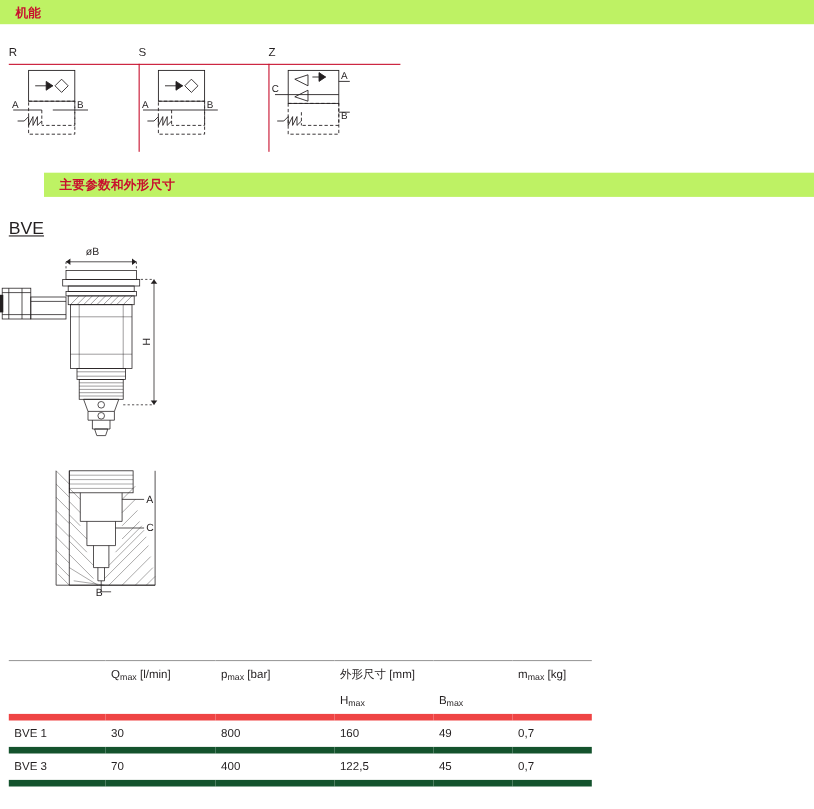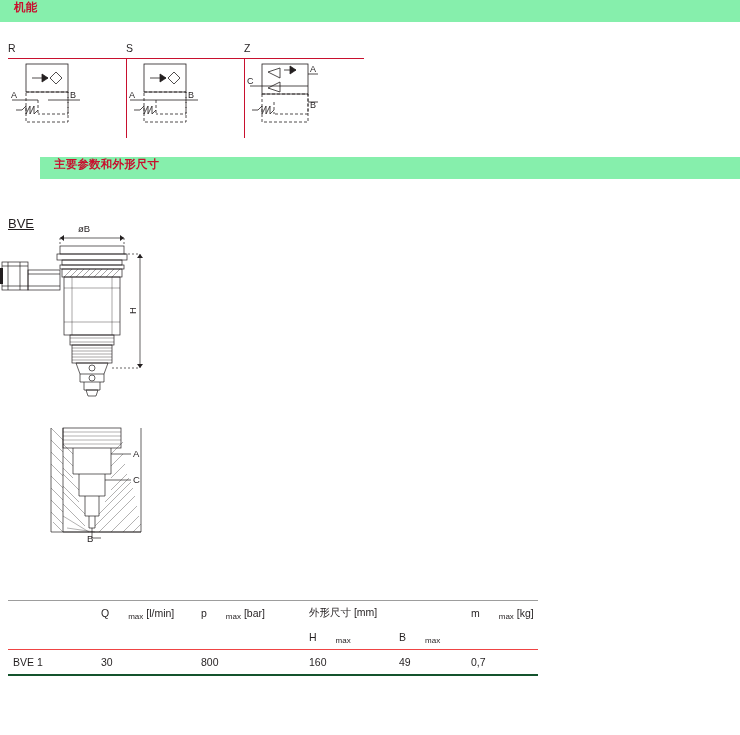--- a/index.html
+++ b/index.html
@@ -16,23 +16,23 @@
     color: #231f20;
     overflow: hidden;
   }
 
   
   .section-bar {
     position: absolute;
     left: 0;
     width: 740px;
     height: 22px;
-    background: #86efac;
+    background: #bef264;
     display: flex;
-    align-items: flex-start;
+    align-items: center;
   }
   .section-bar .title {
     margin-left: 14px;
     color: #c8102e;
     font-size: 11.5px;
     font-weight: bold;
     letter-spacing: 0.2px;
   }
 
   
@@ -86,38 +86,38 @@
     font-weight: normal;
     padding: 4px 0 4px 5px;
     height: 16px;
     vertical-align: middle;
   }
   table.spec tr.hdr-top th {
     border-top: 1px solid #9d9d9d;
     border-bottom: none;
   }
   table.spec tr.hdr-sub td {
-    border-bottom: 1px solid #ef4444;
+    border-bottom: 6px solid #ef4444;
   }
   table.spec tbody tr td {
-    border-bottom: 2px solid #14532d;
+    border-bottom: 6px solid #14532d;
   }
   table.spec col.c0 { width: 88px; }
   table.spec col.c1 { width: 100px; }
   table.spec col.c2 { width: 108px; }
   table.spec col.c3 { width: 90px; }
   table.spec col.c4 { width: 72px; }
   table.spec col.c5 { width: 72px; }
-  sub { font-size: 8px; vertical-align: baseline; position: relative; top: 2px; margin-left: 19px; }
+  sub { font-size: 8px; vertical-align: baseline; position: relative; top: 2px; }
 
   .bve-label {
     position: absolute;
     left: 8px;
-    top: 216px;
-    font-size: 13px;
+    top: 200px;
+    font-size: 16px;
     text-decoration: underline;
   }
 </style>
 </head>
 <body>
 
 <div class="section-bar" style="top:0;">
   <span class="title">机能</span>
 </div>
 
@@ -331,14 +331,22 @@
   </thead>
   <tbody>
     <tr>
       <td>BVE 1</td>
       <td>30</td>
       <td>800</td>
       <td>160</td>
       <td>49</td>
       <td>0,7</td>
     </tr>
+    <tr>
+      <td>BVE 3</td>
+      <td>70</td>
+      <td>400</td>
+      <td>122,5</td>
+      <td>45</td>
+      <td>0,7</td>
+    </tr>
   </tbody>
 </table>
 
 </body></html>

